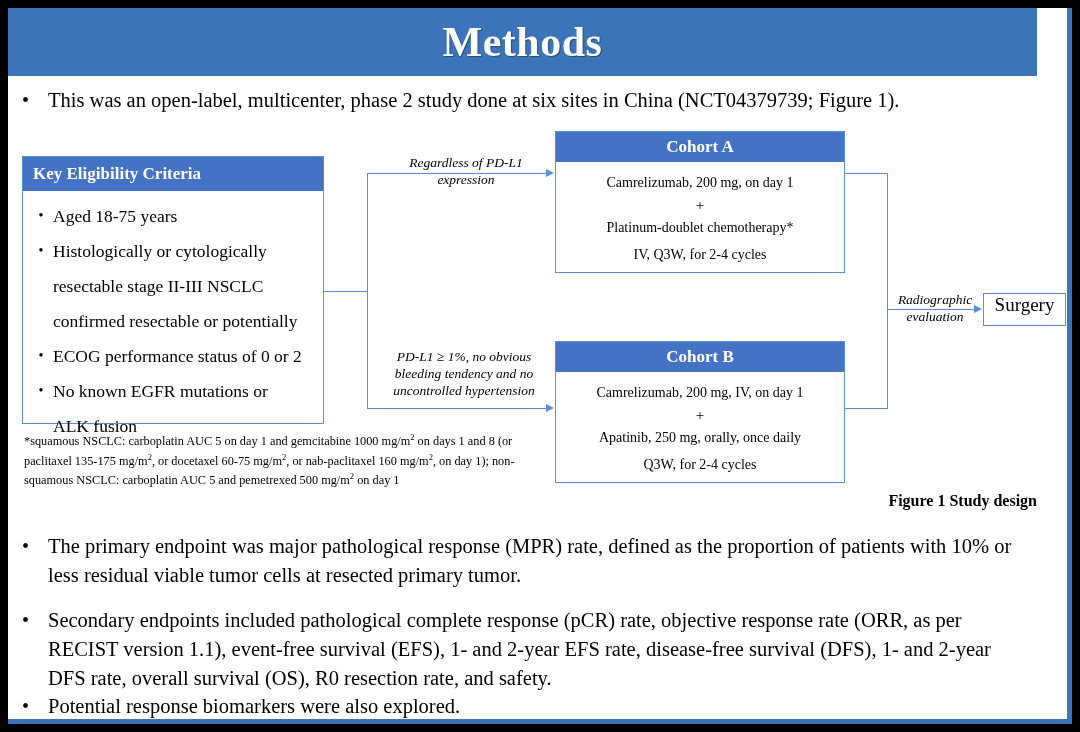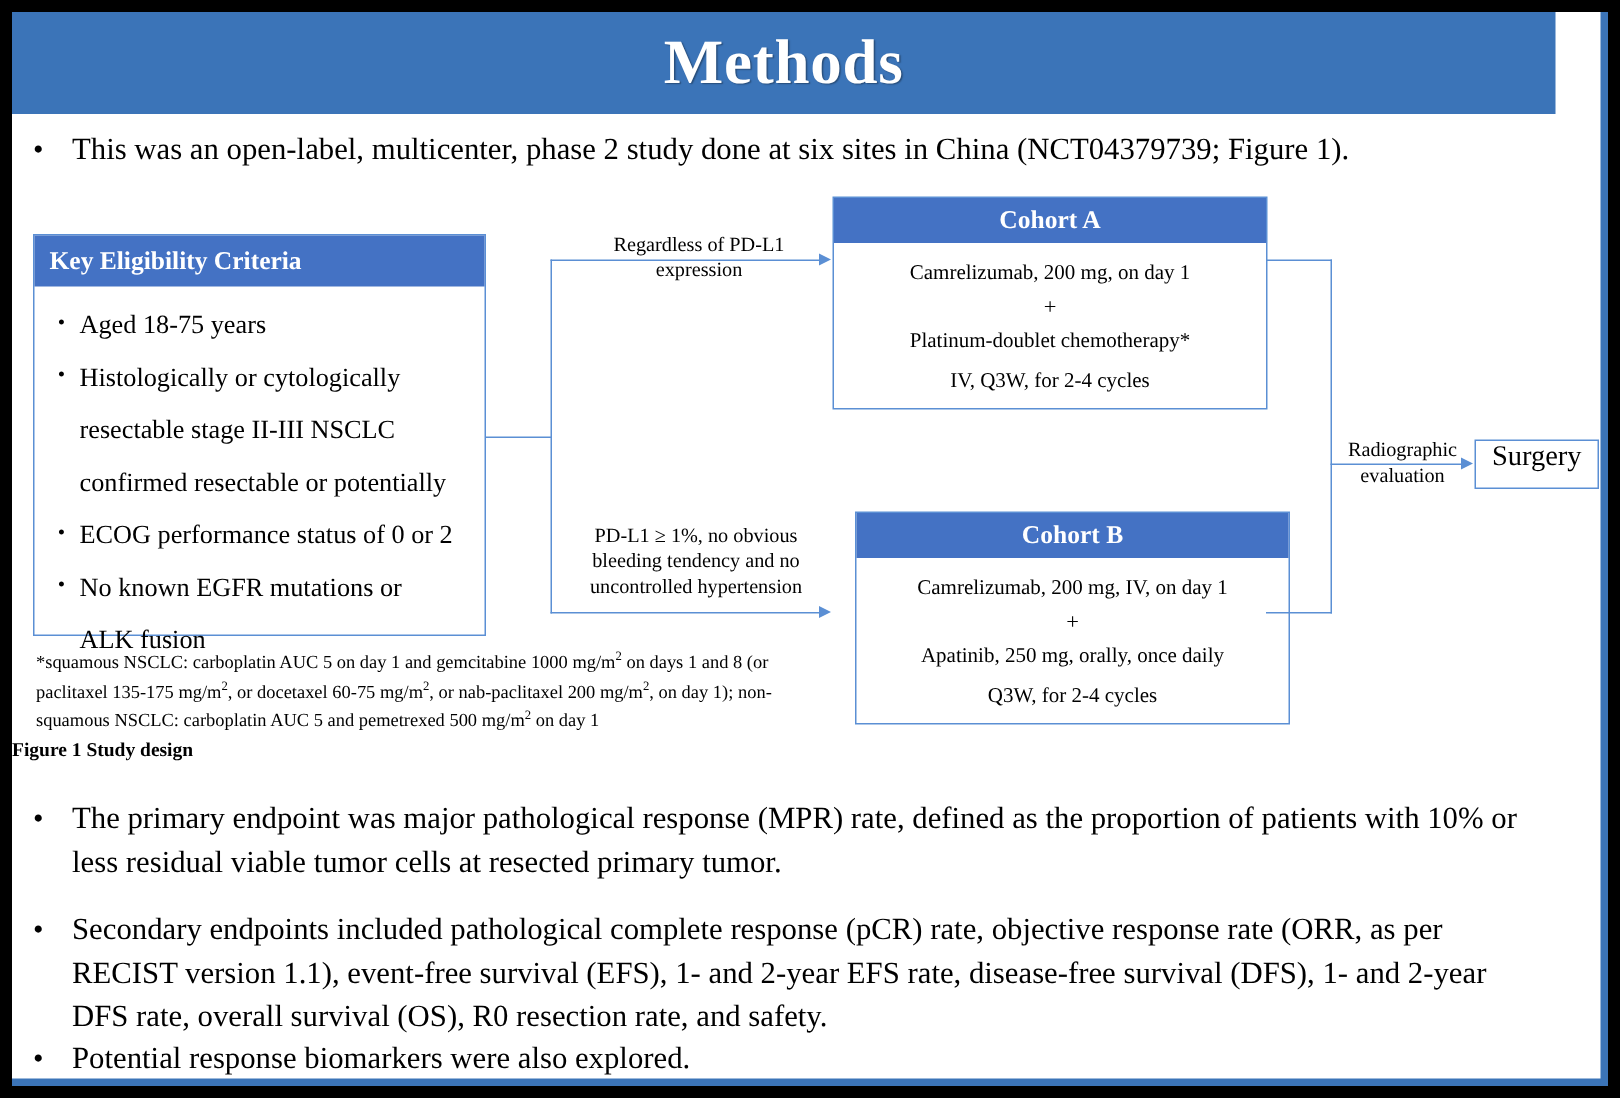--- a/index.html
+++ b/index.html
@@ -101,60 +101,60 @@
   #footnote {
     position: absolute;
     left: 16px; top: 304px; width: 530px;
     font-size: 12.3px; line-height: 15.5px;
     color: #000; text-align: left;
   }
   #footnote sup { font-size: 8.5px; vertical-align: super; }
 
   
   #cohortA { left: 547px; top: 5px; width: 290px; height: 142px; }
-  #cohortB { left: 547px; top: 215px; width: 290px; height: 142px; margin-left: 15px; }
+  #cohortB { left: 547px; top: 215px; width: 290px; height: 142px; }
   .cohort .box-head { height: 30px; line-height: 30px; font-size: 17px; }
   .cohort .box-body { padding-top: 7px; }
   .cohort .line {
     font-size: 14px; line-height: 27px; text-align: center; color: #000;
   }
   .cohort .plus { font-size: 15px; line-height: 18px; }
 
   
   #surgery-box {
     left: 975px; top: 167px; width: 83px; height: 33px;
     display: flex; align-items: flex-start; justify-content: center;
   }
   #surgery-box .line { font-size: 19px; color: #000; }
 
   
   .conn-label {
     position: absolute; text-align: center;
-    font-size: 13.5px; line-height: 17px; color: #000;
+    font-size: 13.5px; line-height: 17px; color: #000; font-style: italic;
   }
   #lbl-top { left: 368px; top: 28px; width: 180px; }
   #lbl-bot { left: 358px; top: 222px; width: 196px; }
   #lbl-rad { left: 872px; top: 139px; width: 110px; margin-top: 26px; }
 
   
   .ln { position: absolute; background: #5b8fd4; }
   .ln-h { height: 1.4px; }
   .ln-v { width: 1.4px; }
   .arrow-r {
     position: absolute;
     width: 0; height: 0;
     border-top: 4.5px solid transparent;
     border-bottom: 4.5px solid transparent;
     border-left: 8px solid #5b8fd4;
   }
 
   
   #fig-caption {
     position: absolute; left: 0; top: 484px; width: 1029px;
-    text-align: left; font-weight: bold; font-size: 13px; color: #000;
+    text-align: right; font-weight: bold; font-size: 16px; color: #000;
   }
 </style>
 </head>
 <body>
 
 <div id="slide">
 
   <div id="title-band">
     <div id="title-text">Methods</div>
   </div>
@@ -195,21 +195,21 @@
         </div>
         <div class="elig-item">
           <span class="elig-dot"></span>
           <span class="elig-txt">ALK fusion</span>
         </div>
       </div>
     </div>
 
     <div id="footnote">
       <span>*squamous NSCLC: carboplatin AUC 5 on day 1 and gemcitabine 1000 mg/m</span><sup>2</sup><span> on days 1 and 8 (or</span>
-      <span>paclitaxel 135-175  mg/m</span><sup>2</sup><span>, or docetaxel 60-75 mg/m</span><sup>2</sup><span>, or nab-paclitaxel 200 mg/m</span><sup>2</sup><span>, on day 1); non-</span>
+      <span>paclitaxel 135-175  mg/m</span><sup>2</sup><span>, or docetaxel 60-75 mg/m</span><sup>2</sup><span>, or nab-paclitaxel 160 mg/m</span><sup>2</sup><span>, on day 1); non-</span>
       <span>squamous NSCLC: carboplatin AUC 5 and pemetrexed 500 mg/m</span><sup>2</sup><span> on day 1</span>
     </div>
 
     <div class="ln ln-h" style="left:316px; top:165px; width:44px;"></div>
 
     <div class="ln ln-v" style="left:359px; top:47px; height:236px;"></div>
 
     <div class="ln ln-h" style="left:359px; top:47px; width:180px;"></div>
     <div class="arrow-r" style="left:538px; top:43px;"></div>
 

